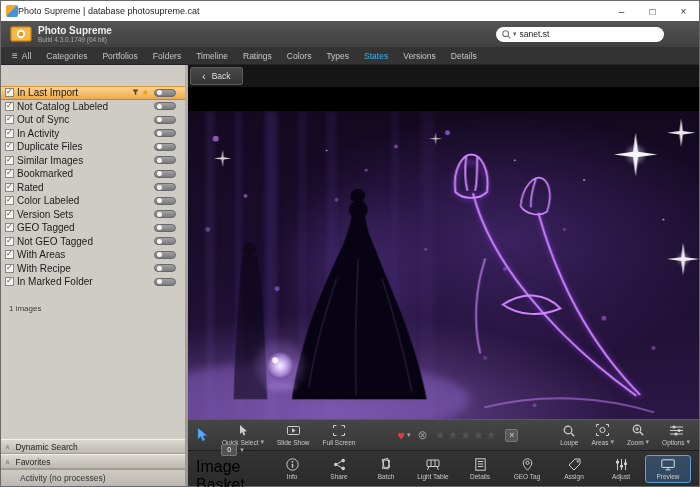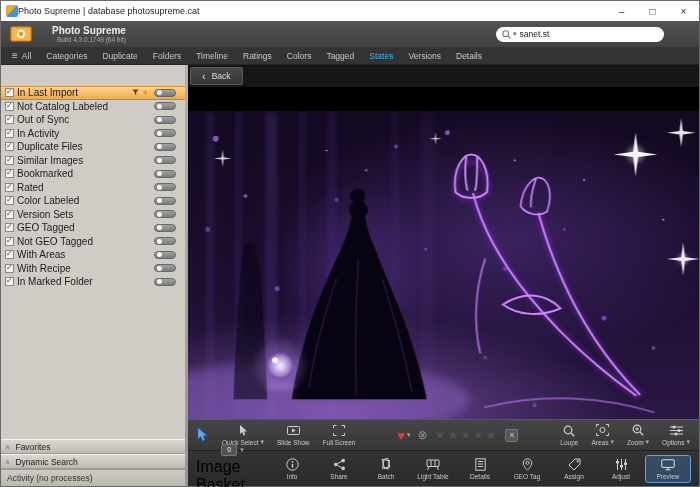--- a/index.html
+++ b/index.html
@@ -9,21 +9,21 @@
 
   
   .titlebar { height:20px; background:#ffffff; display:flex; align-items:center; padding-left:5px; flex:0 0 auto; }
   .app-ico { width:12px; height:12px; border-radius:2px; background:linear-gradient(135deg,#f5a623 0 50%,#4a90d9 50% 100%); flex:0 0 auto; }
   .title-text { font-size:9px; color:#222; margin-left:0; white-space:nowrap; }
   .win-controls { margin-left:auto; display:flex; height:100%; }
   .win-btn { width:31px; display:flex; align-items:center; justify-content:center; font-size:10px; color:#333; }
 
   
   .header { height:26px; background:linear-gradient(#545454,#404040); display:flex; align-items:center; padding:0 9px; flex:0 0 auto; }
-  .brand { margin-left:20px; line-height:1.1;text-align:right; }
+  .brand { margin-left:6px; line-height:1.1; }
   .brand .nm { font-size:10px; font-weight:bold; color:#efefef; }
   .brand .bd { font-size:6.5px; color:#a9a9a9; }
   .searchbox { margin-left:auto; width:168px; height:15px; background:#fff; border-radius:8px; display:flex; align-items:center; padding:0 6px; margin-right:26px; }
   .searchbox .dd { font-size:7px; color:#666; margin:0 3px 0 2px; }
   .searchbox input { border:none; outline:none; flex:1; font-size:8.5px; color:#222; background:transparent; font-family:"Liberation Sans",sans-serif; min-width:0; }
 
   
   .navbar { height:18px; background:#333333; border-bottom:1px solid #242424; display:flex; align-items:center; gap:15px; padding:0 11px; flex:0 0 auto; }
   .tab { font-size:8.5px; color:#c7c7c7; display:flex; align-items:center; gap:4px; cursor:default; white-space:nowrap; }
   .tab .burger { font-size:10px; color:#c7c7c7; line-height:0; }
@@ -41,21 +41,21 @@
   .frow .lbl { flex:1; font-size:10px; color:#1b1b1b; white-space:nowrap; overflow:hidden; }
   .frow.selected { background:linear-gradient(#fcd491,#f0a94c); border-top:1px solid #dd9434; border-bottom:1px solid #cd8227; }
   .frow .fstar { font-size:8px; color:#e39c06; margin-right:2px; }
   .pill { width:22px; height:8px; border-radius:4px; background:linear-gradient(#a2a2a2,#7b7b7b); border:1px solid #696969; display:flex; align-items:center; padding:0 1.5px; flex:0 0 auto; }
   .pill i { width:5px; height:5px; border-radius:50%; background:#f4f4f4; display:block; }
   .img-count { font-size:8px; color:#3c3c3c; padding:15px 0 0 8px; }
   .side-bottom { margin-top:auto; }
   .panelbar { height:15px; background:linear-gradient(#dbd8d1,#bdb9b1); border-top:1px solid #f2f1ee; border-bottom:1px solid #9f9b93; display:flex; align-items:center; gap:5px; padding:0 5px; }
   .panelbar .chv { font-size:8px; color:#555; display:inline-block; transform:rotate(-90deg); line-height:1; }
   .panelbar .plbl { font-size:8.5px; color:#222; }
-  .activitybar { height:17px; background:linear-gradient(#cecbc4,#bcb8b1); border-top:1px solid #a09c94; display:flex; align-items:center; padding:0 6px; font-size:8.5px; color:#333; }
+  .activitybar { height:17px; background:linear-gradient(#cecbc4,#bcb8b1); border-top:1px solid #a09c94; display:flex; align-items:center; padding:0 19px; font-size:8.5px; color:#333; }
 
   .splitter { width:3px; background:linear-gradient(#b5b1a9,#9c988f); flex:0 0 auto; }
 
   
   .viewer { flex:1; display:flex; flex-direction:column; background:#000; min-width:0; }
   .backbar { height:22px; background:#161616; display:flex; align-items:center; padding:2px; flex:0 0 auto; }
   .backbtn { height:18px; background:linear-gradient(#484848,#353535); border:1px solid #5b5b5b; border-radius:2px; color:#ddd; font-size:8.5px; display:flex; align-items:center; gap:6px; padding:0 11px; }
   .backbtn .ar { font-size:11px; line-height:0; }
   .stage { flex:1; position:relative; background:#000; overflow:hidden; }
   .art { position:absolute; left:0; right:0; top:24px; bottom:0; }
@@ -124,36 +124,36 @@
 
   <div class="navbar">
     <div class="tab">
         <span class="burger">≡</span>
         <span>All</span>
       </div>
     <div class="tab">
         <span>Categories</span>
       </div>
     <div class="tab">
-        <span>Duplicate</span>
+        <span>Portfolios</span>
       </div>
     <div class="tab">
         <span>Folders</span>
       </div>
     <div class="tab">
         <span>Timeline</span>
       </div>
     <div class="tab">
         <span>Ratings</span>
       </div>
     <div class="tab">
         <span>Colors</span>
       </div>
     <div class="tab">
-        <span>Tagged</span>
+        <span>Types</span>
       </div>
     <div class="tab active">
         <span>States</span>
       </div>
     <div class="tab">
         <span>Versions</span>
       </div>
     <div class="tab">
         <span>Details</span>
       </div>
@@ -298,29 +298,30 @@
             <span class="cb">
               <span>✓</span>
             </span>
             <span class="lbl">In Marked Folder</span>
             <span class="pill">
               <i></i>
             </span>
           </div>
       </div>
 
+      <div class="img-count">1 images</div>
 
       <div class="side-bottom">
         <div class="panelbar">
           <span class="chv">»</span>
-          <span class="plbl">Favorites</span>
+          <span class="plbl">Dynamic Search</span>
         </div>
         <div class="panelbar">
           <span class="chv">»</span>
-          <span class="plbl">Dynamic Search</span>
+          <span class="plbl">Favorites</span>
         </div>
         <div class="activitybar">
           <span>Activity (no processes)</span>
         </div>
       </div>
     </div>
 
     <div class="splitter"></div>
 
     <div class="viewer">

